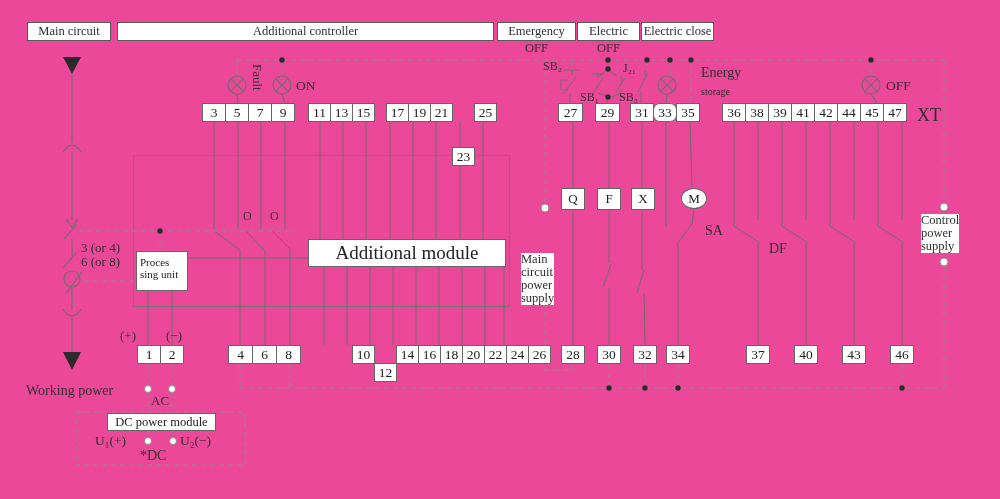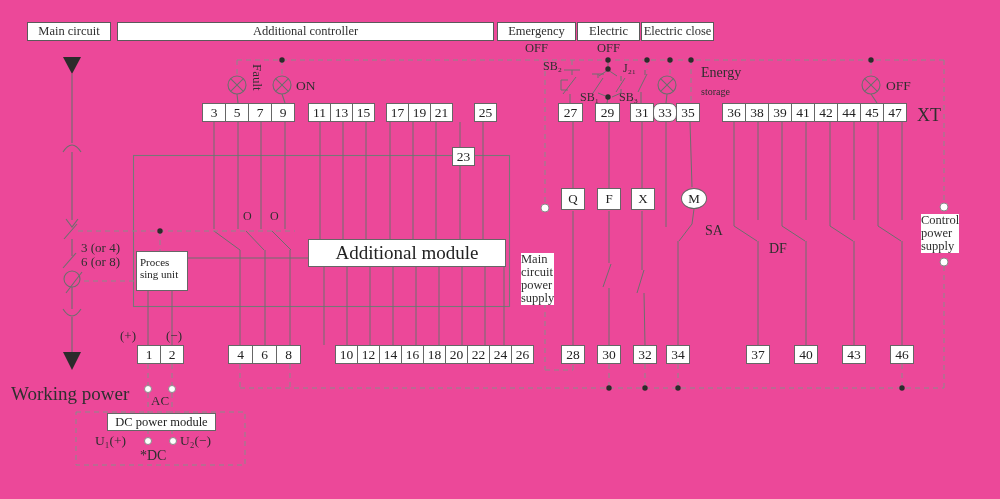--- a/index.html
+++ b/index.html
@@ -276,23 +276,23 @@
 
 <div class="strip" style="left:137px;top:345px;">
   <div class="cell" style="width:22px;">1</div>
   <div class="cell" style="width:22px;">2</div>
 </div>
 <div class="strip" style="left:228px;top:345px;">
   <div class="cell" style="width:23px;">4</div>
   <div class="cell" style="width:23px;">6</div>
   <div class="cell" style="width:23px;">8</div>
 </div>
-<div class="strip" style="left:296px;top:345px;padding-left:39px;">
+<div class="strip" style="left:313px;top:345px;padding-left:39px;">
   <div class="cell" style="width:21px;">10</div>
-  <div class="cell" style="width:21px;">12</div>
+  <div class="cell" style="width:21px;margin-top:18px;">12</div>
   <div class="cell" style="width:21px;">14</div>
   <div class="cell" style="width:21px;">16</div>
   <div class="cell" style="width:21px;">18</div>
   <div class="cell" style="width:21px;">20</div>
   <div class="cell" style="width:21px;">22</div>
   <div class="cell" style="width:21px;">24</div>
   <div class="cell" style="width:21px;">26</div>
 </div>
 <div class="strip" style="left:561px;top:345px;">
   <div class="cell" style="width:22px;">28</div>
@@ -343,21 +343,21 @@
 <div class="lbl" style="left:705px;top:223px;font-size:14px;">SA</div>
 <div class="lbl" style="left:769px;top:241px;font-size:14px;">DF</div>
 <div class="lbl" style="left:243px;top:209px;font-size:12px;">O</div>
 <div class="lbl" style="left:270px;top:209px;font-size:12px;">O</div>
 
 <div class="lbl" style="left:917px;top:105px;font-size:18px;">XT</div>
 <div class="lbl" style="left:81px;top:240px;font-size:13px;">3 (or 4)</div>
 <div class="lbl" style="left:81px;top:254px;font-size:13px;">6 (or 8)</div>
 <div class="lbl" style="left:120px;top:328px;font-size:13px;">(+)</div>
 <div class="lbl" style="left:166px;top:328px;font-size:13px;">(−)</div>
-<div class="lbl" style="left:11px;top:383px;font-size:19px;">Working power</div>
+<div class="lbl" style="left:26px;top:383px;font-size:14px;">Working power</div>
 <div class="lbl" style="left:151px;top:393px;font-size:13px;">AC</div>
 <div class="lbl" style="left:95px;top:433px;font-size:13.5px;">U₁(+)</div>
 <div class="lbl" style="left:180px;top:433px;font-size:13.5px;">U₂(−)</div>
 <div class="lbl" style="left:140px;top:448px;font-size:14px;">*DC</div>
 
 <div class="lbl" style="left:521px;top:215px;font-size:12.5px;line-height:13px;background:#fff;margin-top:38px;">
   <div>Main</div>
   <div>circuit</div>
   <div>power</div>
   <div>supply</div>

